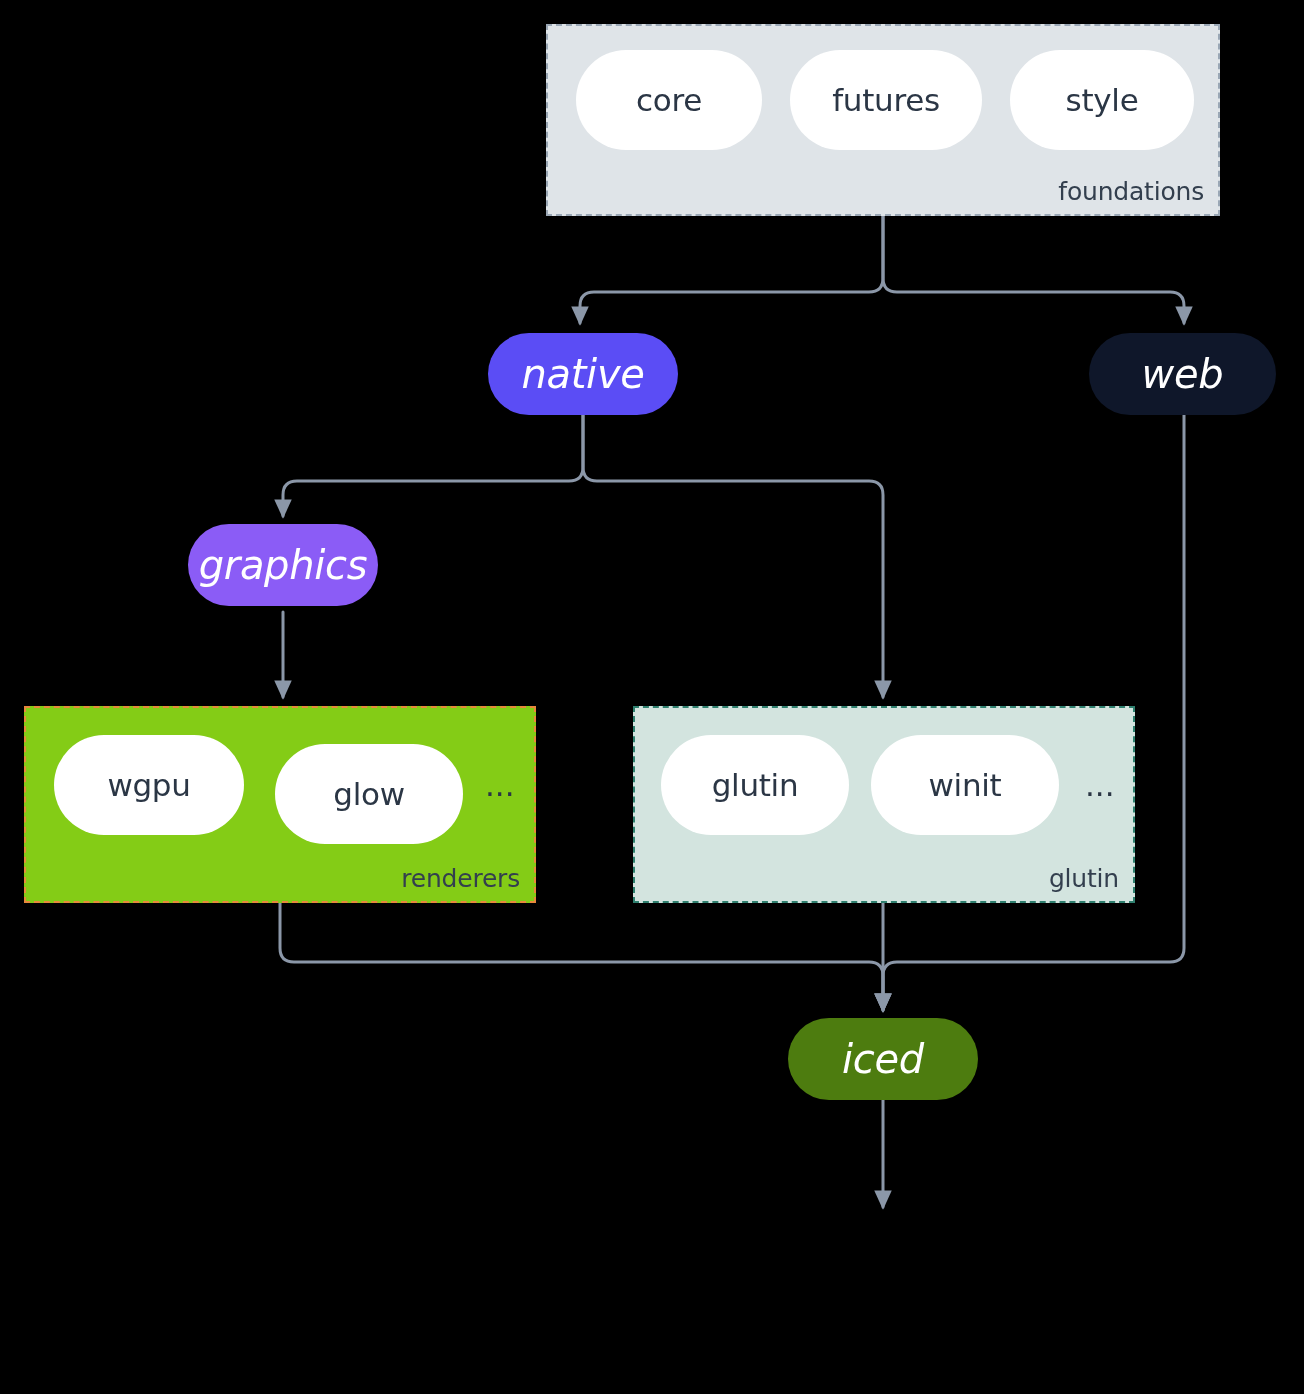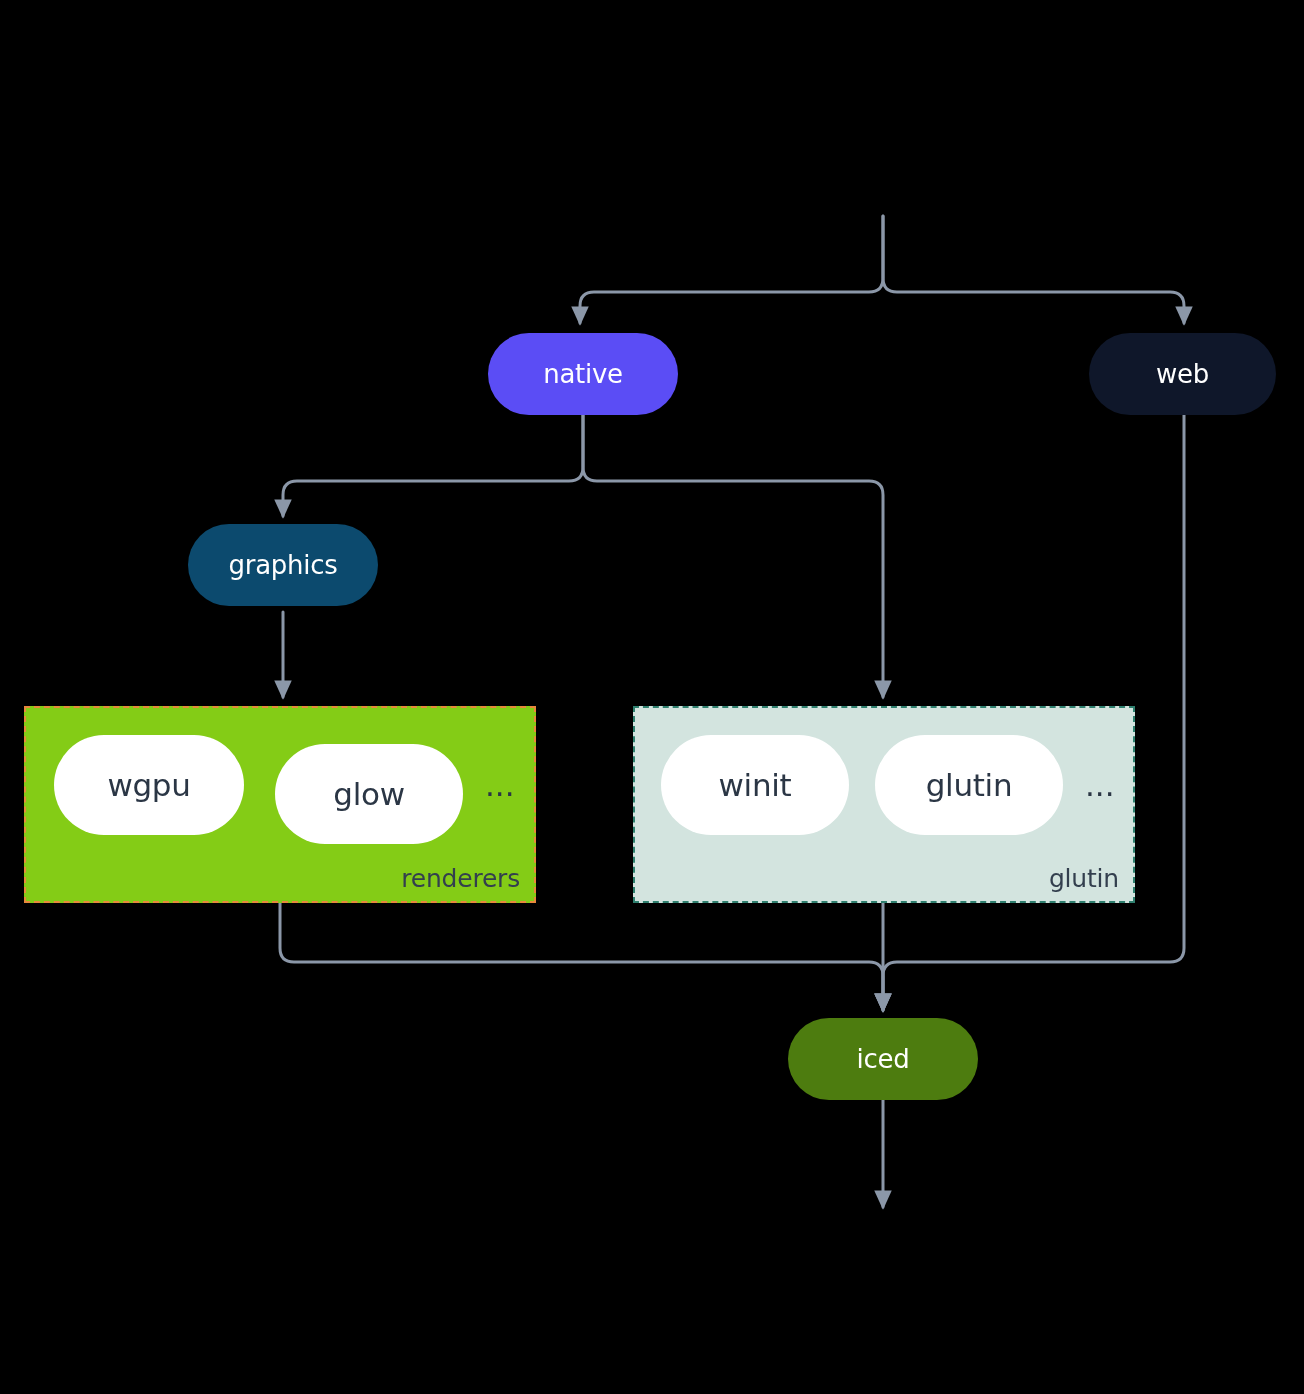--- a/index.html
+++ b/index.html
@@ -77,23 +77,24 @@
   }
 
   
   .stadium {
     position: absolute;
     box-sizing: border-box;
     border-radius: 999px;
     display: flex;
     align-items: center;
     justify-content: center;
-    font-size: 26px;
+    font-size: 40px;
     color: #ffffff;
     letter-spacing: -0.3px;
+    font-style: italic;
   }
 
   
   .rect-node {
     position: absolute;
     box-sizing: border-box;
     display: flex;
     flex-direction: column;
     align-items: center;
     justify-content: center;
@@ -133,42 +134,51 @@
       <path d="M 883 903 L 883 1010" marker-end="url(#arrow)"></path>
 
       <path d="M 1184 415 L 1184 948 Q 1184 962 1170 962 L 897 962 Q 883 962 883 976 L 883 1010" marker-end="url(#arrow)"></path>
 
       <path d="M 883 1100 L 883 1207" marker-end="url(#arrow)"></path>
     </g>
   </svg>
 
   <div class="node-layer">
 
+    <div class="cluster" style="left:546px; top:24px; width:674px; height:192px;
+                background:#dfe4e8; border:2px dashed #9aa7b5;">
+      <div class="cluster-items" style="left:28px; top:24px; height:100px;">
+        <div class="pill" style="width:186px; height:100px; margin-right:28px;">core</div>
+        <div class="pill" style="width:192px; height:100px; margin-right:28px;">futures</div>
+        <div class="pill" style="width:184px; height:100px;">style</div>
+      </div>
+      <div class="cluster-label">foundations</div>
+    </div>
 
     <div class="stadium" style="left:488px; top:333px; width:190px; height:82px; background:#5b4df5;">native</div>
 
     <div class="stadium" style="left:1089px; top:333px; width:187px; height:82px; background:#0f172a;">web</div>
 
-    <div class="stadium" style="left:188px; top:524px; width:190px; height:82px; background:#0c4a6e;">graphics</div>
+    <div class="stadium" style="left:188px; top:524px; width:190px; height:82px; background:#8b5cf6;">graphics</div>
 
     <div class="cluster" style="left:24px; top:706px; width:512px; height:197px;
                 background:#84cc16; border:2px dashed #e8883b;">
       <div class="cluster-items" style="left:28px; top:27px; height:100px;">
         <div class="pill" style="width:190px; height:100px; margin-right:31px;">wgpu</div>
         <div class="pill" style="width:188px; height:100px; margin-right:22px;margin-top:18px;">glow</div>
         <div class="ellipsis" style="height:100px;">...</div>
       </div>
       <div class="cluster-label">renderers</div>
     </div>
 
     <div class="cluster" style="left:633px; top:706px; width:502px; height:197px;
                 background:#d3e4df; border:2px dashed #2f806f;">
       <div class="cluster-items" style="left:26px; top:27px; height:100px;">
+        <div class="pill" style="width:188px; height:100px; margin-right:22px;">glutin</div>
         <div class="pill" style="width:188px; height:100px; margin-right:26px;">winit</div>
-        <div class="pill" style="width:188px; height:100px; margin-right:22px;">glutin</div>
         <div class="ellipsis" style="height:100px;">...</div>
       </div>
       <div class="cluster-label">glutin</div>
     </div>
 
     <div class="stadium" style="left:788px; top:1018px; width:190px; height:82px; background:#4d7c0f;">iced</div>
 
 
   </div>
 </div>

